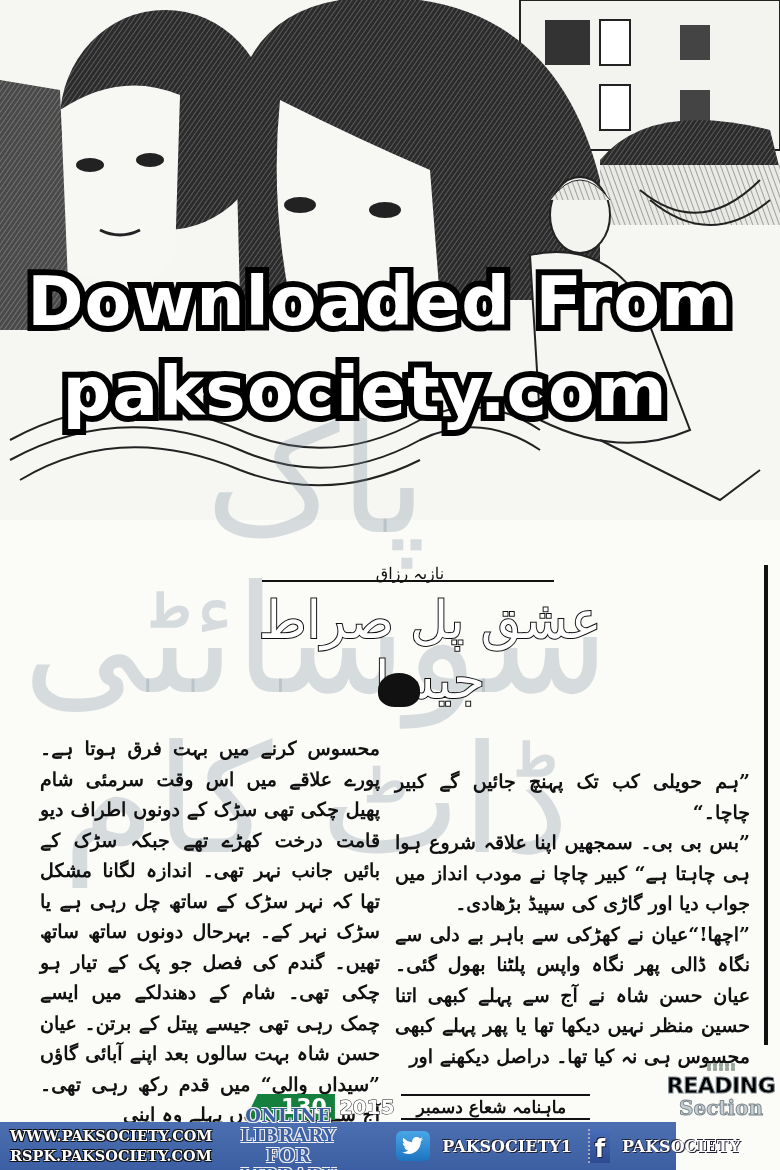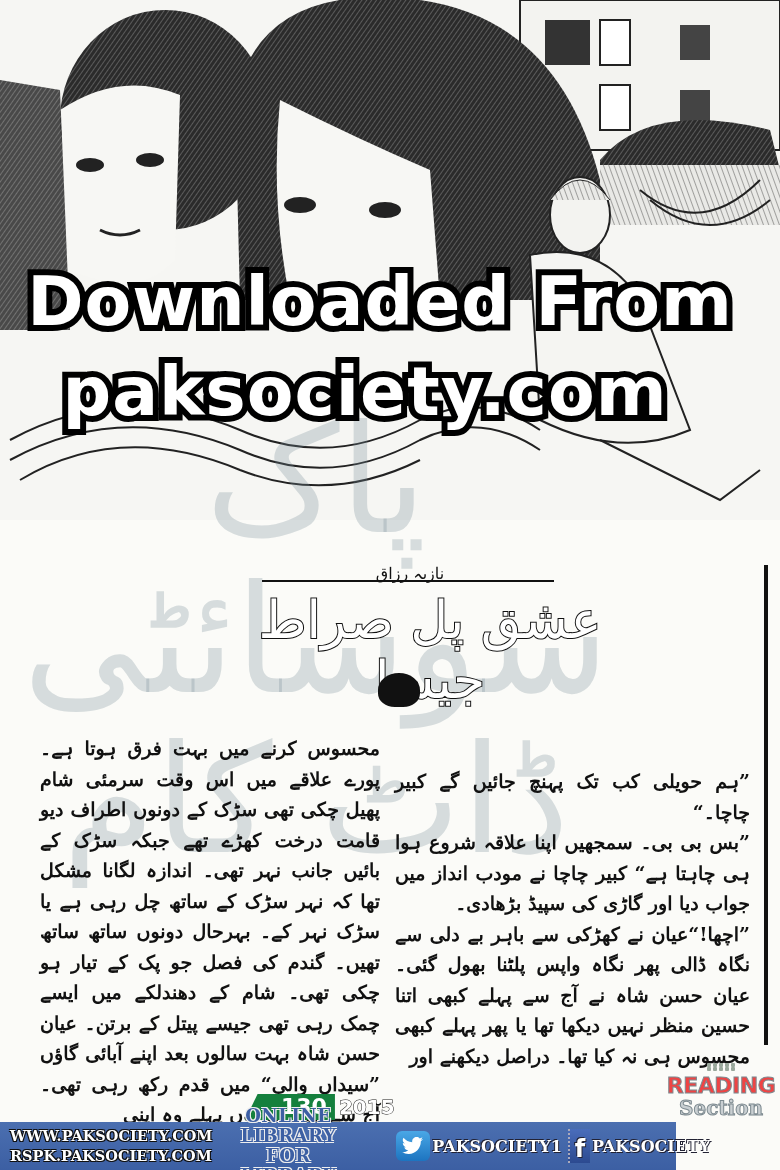--- a/index.html
+++ b/index.html
@@ -79,21 +79,21 @@
     .reading-logo {
       position: absolute; left: 662px; top: 1063px; width: 118px; text-align: center;
     }
     .reading-dots {
       margin: 0 auto 2px; width: 30px; height: 8px;
       background-image: radial-gradient(circle, #9aa89c 2px, transparent 2.5px);
       background-size: 6px 4px;
     }
     .reading-word {
       font-family: "DejaVu Sans", sans-serif; font-weight: bold; font-size: 22px;
-      color: #ef4444; -webkit-text-stroke: 1px #7d8a90; letter-spacing: -0.5px;
+      color: #000000; -webkit-text-stroke: 1px #7d8a90; letter-spacing: -0.5px;
     }
     .section-word {
       font-family: "DejaVu Serif", serif; font-weight: bold; font-size: 20px;
       color: #c9cfd2; -webkit-text-stroke: 1px #7d8a90; margin-top: -2px;
     }
     .bottom-banner {
       position: absolute; left: 0; top: 1122px; width: 676px; height: 48px;
       background: linear-gradient(#4b6fb0, #3c5fa3);
       display: flex; align-items: center;
     }
@@ -102,21 +102,21 @@
       font-size: 14.5px; line-height: 20px; color: #fff;
       text-shadow: 1px 1px 0 #111, -1px -1px 0 #111, 1px -1px 0 #111, -1px 1px 0 #111;
     }
     .banner-library {
       margin-left: 28px; font-family: "DejaVu Serif", serif; font-weight: bold;
       font-size: 18px; line-height: 20px; color: #3c5fa3; text-align: center;
       text-shadow: 1px 1px 0 #eee, -1px -1px 0 #eee, 1px -1px 0 #eee, -1px 1px 0 #eee;
       letter-spacing: 0.5px;
     }
     .banner-social {
-      margin-left: 60px; display: flex; align-items: center; gap: 2px;
+      margin-left: 60px; display: flex; align-items: center; gap: 12px;
       font-family: "DejaVu Serif", serif; font-weight: bold; font-size: 16px; color: #fff;
       text-shadow: 1px 1px 0 #223, -1px -1px 0 #223;
     }
     .twitter-icon {
       width: 34px; height: 30px; background: linear-gradient(#4aa7e6, #1d74c0);
       border-radius: 6px; position: relative; display: flex; align-items: center; justify-content: center;
     }
     .fb-icon {
       width: 20px; height: 34px; background: linear-gradient(#4a6dbb, #2c4a90);
       color: #fff; font-family: "DejaVu Sans", sans-serif; font-weight: bold; font-size: 24px;
@@ -190,20 +190,21 @@
   <p>”بس بی بی۔ سمجھیں اپنا علاقہ شروع ہوا ہی چاہتا ہے“ کبیر چاچا نے مودب انداز میں جواب دیا اور گاڑی کی سپیڈ بڑھادی۔</p>
   <p>”اچھا!“عیان نے کھڑکی سے باہر بے دلی سے نگاہ ڈالی پھر نگاہ واپس پلٹنا بھول گئی۔ عیان حسن شاہ نے آج سے پہلے کبھی اتنا حسین منظر نہیں دیکھا تھا یا پھر پہلے کبھی محسوس ہی نہ کیا تھا۔ دراصل دیکھنے اور</p>
 </div>
 <div class="col col-left">
   <p>محسوس کرنے میں بہت فرق ہوتا ہے۔ پورے علاقے میں اس وقت سرمئی شام پھیل چکی تھی سڑک کے دونوں اطراف دیو قامت درخت کھڑے تھے جبکہ سڑک کے بائیں جانب نہر تھی۔ اندازہ لگانا مشکل تھا کہ نہر سڑک کے ساتھ چل رہی ہے یا سڑک نہر کے۔ بہرحال دونوں ساتھ ساتھ تھیں۔ گندم کی فصل جو پک کے تیار ہو چکی تھی۔ شام کے دھندلکے میں ایسے چمک رہی تھی جیسے پیتل کے برتن۔ عیان حسن شاہ بہت سالوں بعد اپنے آبائی گاؤں ”سیداں والی“ میں قدم رکھ رہی تھی۔ آج سے بہت سالوں پہلے وہ اپنی</p>
 </div>
 
 <div class="footer-strip">
   <span class="page-num">130</span>
   <span class="year">2015</span>
+  <span class="magazine-name">ماہنامہ شعاع دسمبر</span>
 </div>
 
 <div class="reading-logo">
   <div class="reading-dots"></div>
   <div class="reading-word">READING</div>
   <div class="section-word">Section</div>
 </div>
 
 <div class="bottom-banner">
   <div class="banner-urls">

